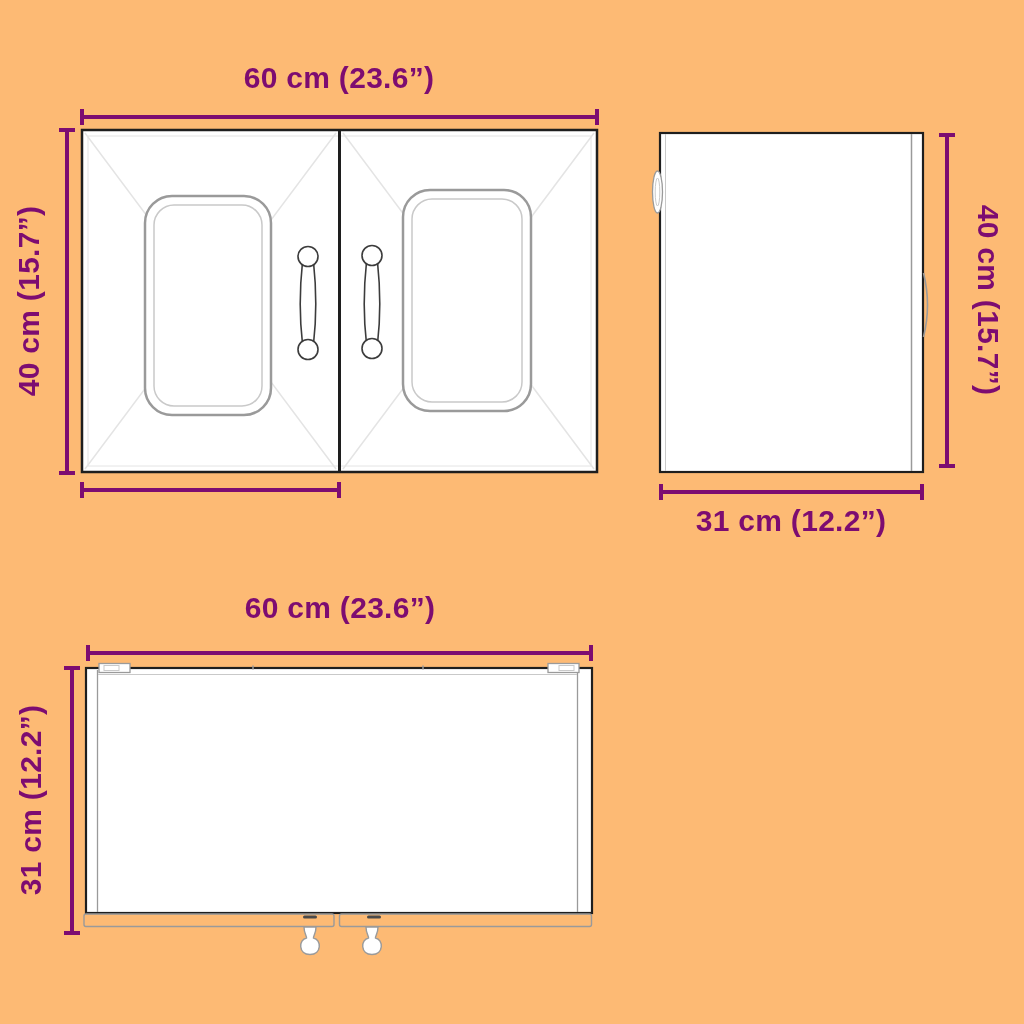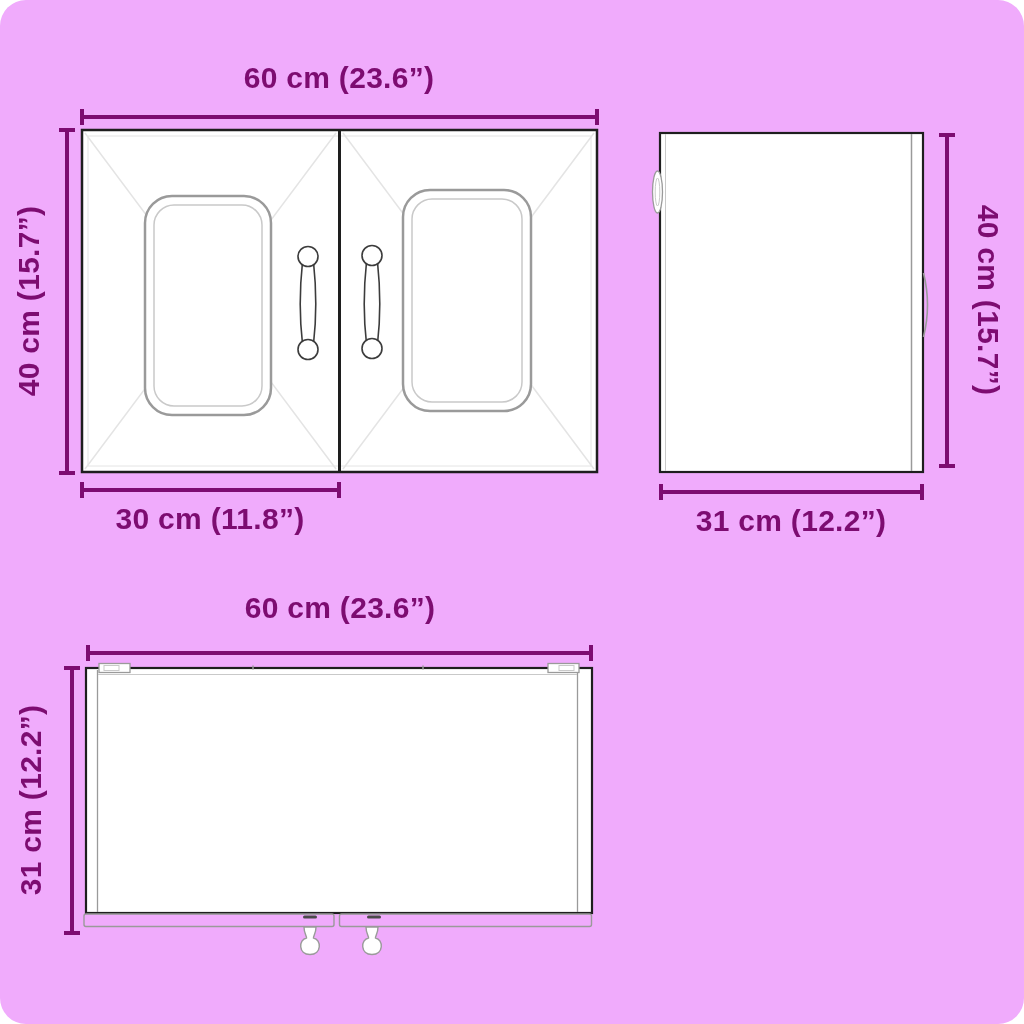--- a/index.html
+++ b/index.html
@@ -4,24 +4,23 @@
 <style>
   html, body {
     margin: 0;
     padding: 0;
     background: #ffffff;
   }
   #canvas {
     position: relative;
     width: 1024px;
     height: 1024px;
-    background: #f0abfc;
+    background: #fdba74;
     overflow: hidden;
     font-family: "Liberation Sans", sans-serif;
-    border-radius: 26px;
   }
   #art {
     position: absolute;
     left: 0;
     top: 0;
   }
   .dim-label {
     position: absolute;
     font-family: "Liberation Sans", sans-serif;
     font-weight: 700;
@@ -164,21 +163,20 @@
         <line x1="64" y1="668" x2="80" y2="668"></line>
         <line x1="64" y1="933" x2="80" y2="933"></line>
       </g>
     </g>
   </svg>
 
   <div class="dim-label" style="left:339px; top:78px;">60 cm (23.6”)</div>
 
   <div class="dim-label rot-ccw" style="left:29px; top:301px;">40 cm (15.7”)</div>
 
-  <div class="dim-label" style="left:210px; top:519px;">30 cm (11.8”)</div>
 
   <div class="dim-label rot-cw" style="left:988px; top:300px;">40 cm (15.7”)</div>
 
   <div class="dim-label" style="left:791px; top:521px;">31 cm (12.2”)</div>
 
   <div class="dim-label" style="left:340px; top:608px;">60 cm (23.6”)</div>
 
   <div class="dim-label rot-ccw" style="left:31px; top:800px;">31 cm (12.2”)</div>
 </div>
 

